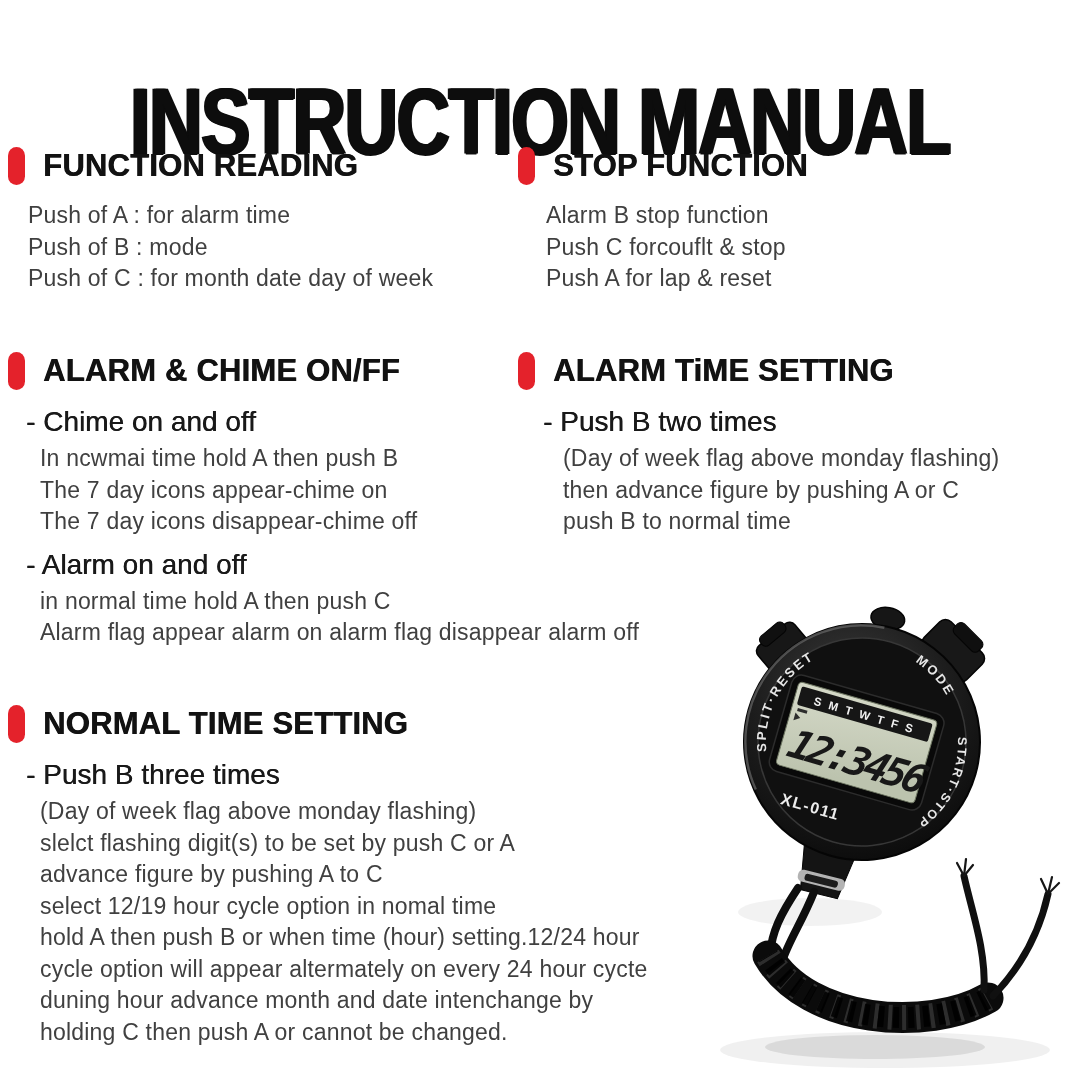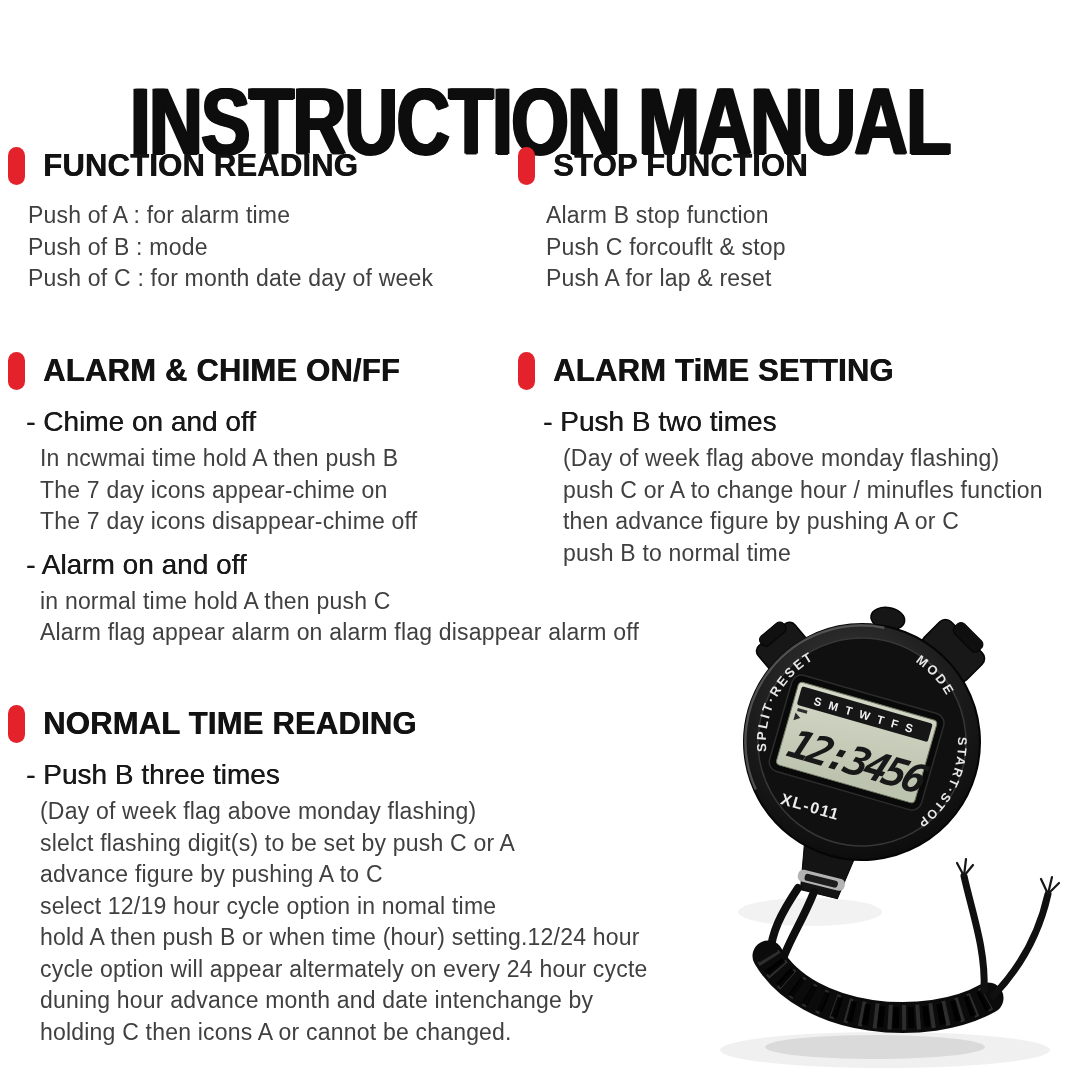--- a/index.html
+++ b/index.html
@@ -77,39 +77,38 @@
   <p class="line deep">Alarm flag appear alarm on alarm flag disappear alarm off</p>
 </section>
 
 <section class="sec col-r" style="top:345px">
   <div class="hrow">
     <span class="bullet"></span>
     <h2>ALARM TiME SETTING</h2>
   </div>
   <p class="sub">- Push B two times</p>
   <p class="line deep">(Day of week flag above monday flashing)</p>
-  <p class="line deep">push C or A to change hour / minufles function</p>
   <p class="line deep">then advance figure by pushing A or C</p>
   <p class="line deep">push B to normal time</p>
 </section>
 
 <section class="sec col-l" style="top:698px">
   <div class="hrow">
     <span class="bullet"></span>
-    <h2>NORMAL TIME READING</h2>
+    <h2>NORMAL TIME SETTING</h2>
   </div>
   <p class="sub">- Push B three times</p>
   <p class="line deep">(Day of week flag above monday flashing)</p>
   <p class="line deep">slelct  flashing digit(s) to be set by push C or A</p>
   <p class="line deep">advance figure by pushing A to C</p>
   <p class="line deep">select 12/19 hour cycle option in nomal time</p>
   <p class="line deep">hold A then push B or when time (hour) setting.12/24 hour</p>
   <p class="line deep">cycle option will appear altermately on every 24 hour cycte</p>
   <p class="line deep">duning hour advance month and date intenchange by</p>
-  <p class="line deep">holding C then icons A or cannot be changed.</p>
+  <p class="line deep">holding C then push A or cannot be changed.</p>
 </section>
 
 <div id="stopwatch-wrap">
 <svg width="390" height="480" viewBox="0 0 390 480" xmlns="http://www.w3.org/2000/svg">
   <defs>
     <radialGradient id="bodyGrad" cx="40%" cy="32%" r="75%">
       <stop offset="0%" stop-color="#3d3d3d"></stop>
       <stop offset="55%" stop-color="#1d1d1d"></stop>
       <stop offset="100%" stop-color="#0a0a0a"></stop>
     </radialGradient>

